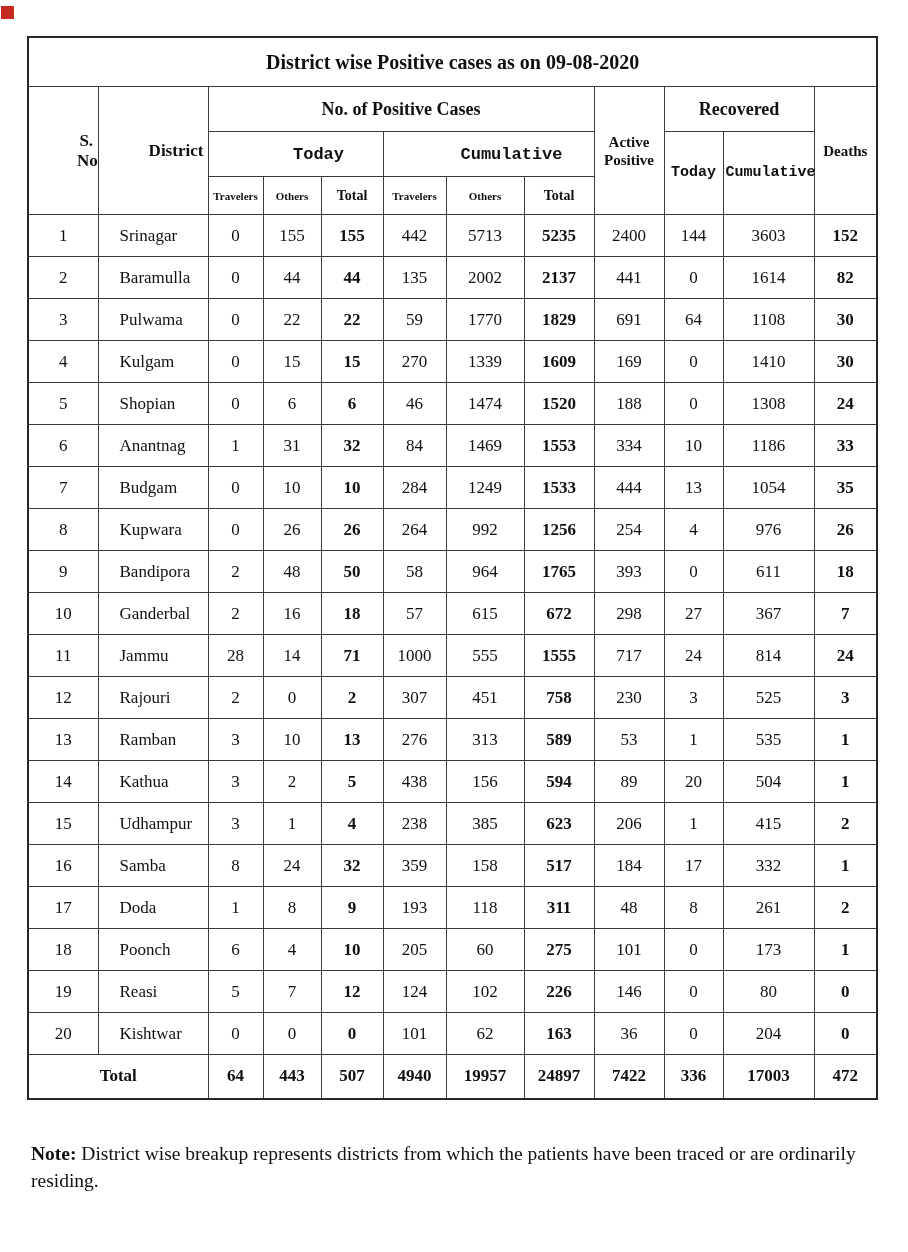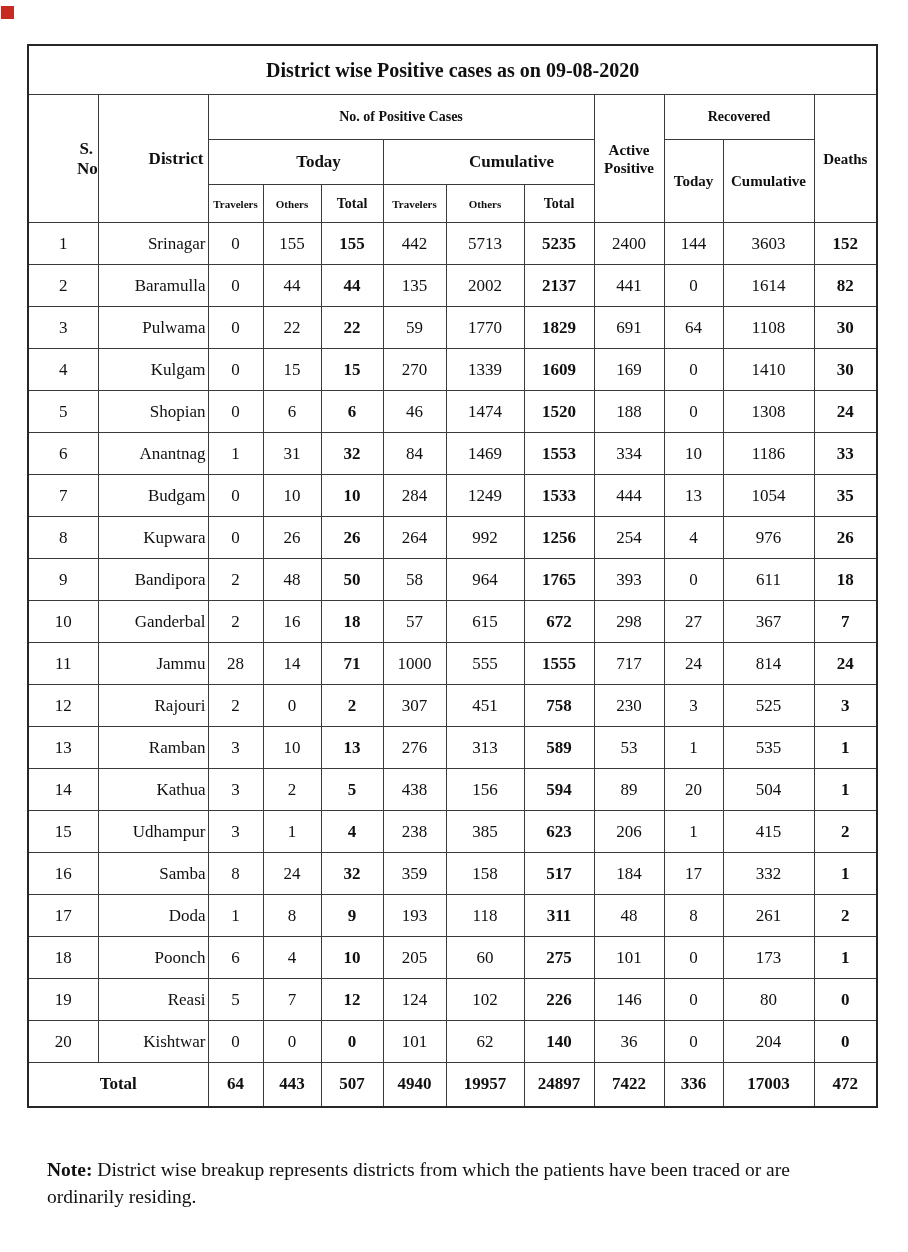--- a/index.html
+++ b/index.html
@@ -5,52 +5,52 @@
   html,body{margin:0;padding:0;background:#ffffff;}
   body{
     width:908px;height:1252px;
     font-family:"Liberation Serif","DejaVu Serif",serif;
     color:#101010;
   }
   .doc{position:relative;width:908px;height:1252px;background:#ffffff;overflow:hidden;}
   .corner-mark{position:absolute;left:1px;top:6px;width:13px;height:13px;background:#c62a21;}
 
   table.cases{
-    position:absolute;left:27px;top:44px;width:849px;
+    position:absolute;left:27px;top:36px;width:849px;
     border-collapse:collapse;table-layout:fixed;
     border:2px solid #262626;
   }
   th,td{
     border:1px solid #3a3a3a;
     text-align:center;vertical-align:middle;
     padding:0 2px;overflow:hidden;
     color:#101010;
   }
   tr.title-row th{font-size:20px;font-weight:bold;height:48px;border-bottom:1px solid #3a3a3a;}
   tr.h1-row{height:45px;}
-  tr.h2-row{height:45px;}
+  tr.h2-row{height:45px;font-family:Liberation Mono, monospace;}
   tr.h3-row{height:38px;}
   th{font-weight:bold;}
-  .h-xl{font-size:14px;}
+  .h-xl{font-size:18px;}
   .h-lg{font-size:17px;padding-left:48px;}
   .h-md{font-size:15px;line-height:1.2;}
   .h-total{font-size:14px;}
   .h-sm{font-size:11px;}
   tbody tr{height:42px;}
   tbody td{font-size:17px;}
-  td.district{text-align:right;padding-left:30px;}
+  td.district{text-align:left;padding-left:21px;}
   td.bold{font-weight:bold;}
   tr.total-row{height:44px;}
   tr.total-row td{font-weight:bold;font-size:17px;}
 
   .note{
     position:absolute;left:31px;top:1140px;width:848px;
     font-size:19.5px;line-height:1.4;color:#101010;
   }
-  .note p{margin:16px;}
+  .note p{margin:0;}
   .note .note-label{font-weight:bold;}
 </style>
 </head>
 <body>
 
 <div class="doc">
   <div class="corner-mark"></div>
 
   <table class="cases">
     <colgroup>
@@ -362,21 +362,21 @@
           <td class="bold">0</td>
         </tr>
         <tr>
           <td>20</td>
           <td class="district">Kishtwar</td>
           <td>0</td>
           <td>0</td>
           <td class="bold">0</td>
           <td>101</td>
           <td>62</td>
-          <td class="bold">140</td>
+          <td class="bold">163</td>
           <td>36</td>
           <td>0</td>
           <td>204</td>
           <td class="bold">0</td>
         </tr>
       </tbody>
     <tfoot>
       <tr class="total-row">
         <td colspan="2">Total</td>
         <td>64</td>

